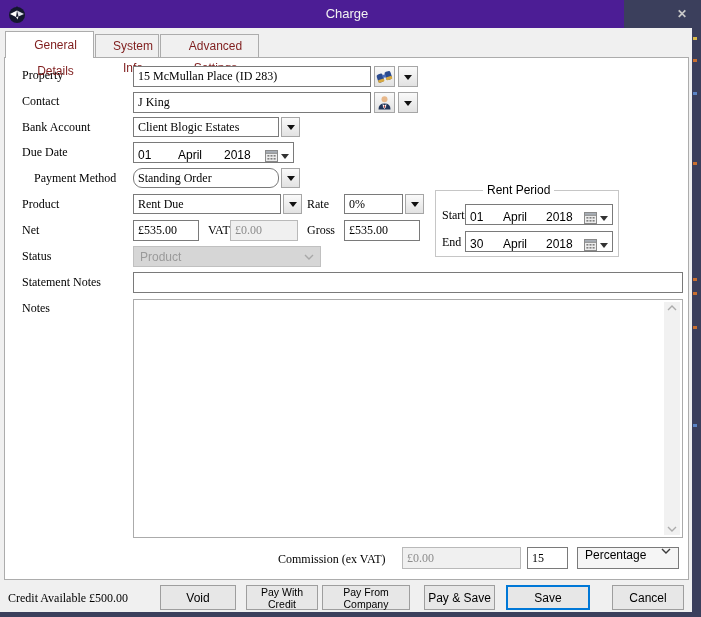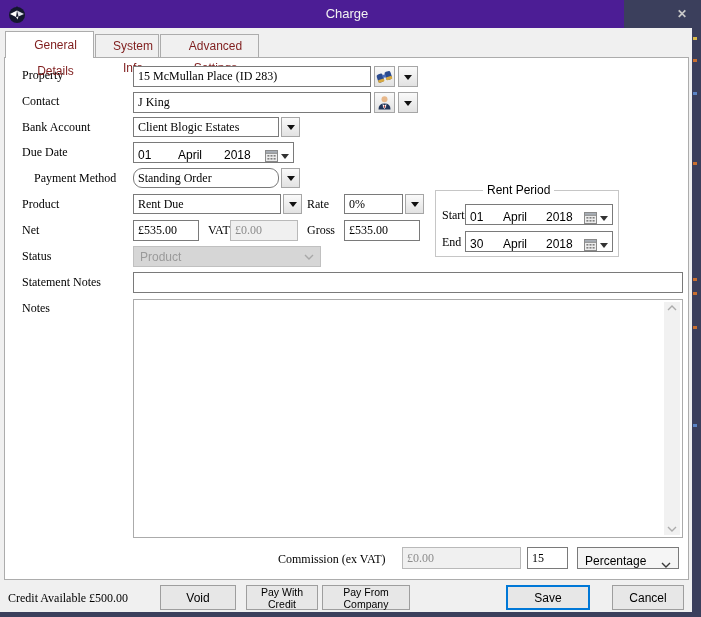--- a/index.html
+++ b/index.html
@@ -30,21 +30,21 @@
   .date .yy { flex:1; }
   .date-sm .dd { width:37px; }
   .date-sm .mm { width:43px; }
   .date .cal-area { display:flex; align-items:center; gap:3px; padding-right:4px; }
   .date .tri { border-top-color:#333; }
 
   .groupbox { border:1px solid #C6C6C6; z-index:2; background:#FFF; }
   .groupbox .legend { position:absolute; top:-8px; left:8px; background:#FFF; padding:0 4px; font-size:12px;margin-left:39px; }
 
   .combo-dis { background:#D6D6D6; border:1px solid #C0C0C0; color:#9A9A9A; font-size:12px; display:flex; align-items:center; padding:0 6px; z-index:2; justify-content:space-between; }
-  .combo-flat { background:#F5F5F5; border:1px solid #7A7A7A; color:#000; font-size:12px; display:flex; align-items:flex-end; padding:0 7px; z-index:2; justify-content:space-between; cursor:pointer; }
+  .combo-flat { background:#F5F5F5; border:1px solid #7A7A7A; color:#000; font-size:12px; display:flex; align-items:flex-start; padding:0 7px; z-index:2; justify-content:space-between; cursor:pointer; }
 
   .notes-wrap { border:1px solid #ABABAB; background:#FFF; z-index:2; }
   .notes-wrap textarea { position:absolute; left:1px; top:1px; width:524px; height:235px; border:none; resize:none; outline:none; font-family:"Liberation Sans",sans-serif; font-size:12px; }
   .vscroll { position:absolute; right:2px; top:2px; bottom:2px; width:16px; background:#F1F1F1; display:flex; flex-direction:column; justify-content:space-between; align-items:center; padding:3px 0; cursor:pointer; }
 
   .fbtn { position:absolute; height:25px; background:#E7E7E7; border:1px solid #9E9E9E; font-family:"Liberation Sans",sans-serif; font-size:12px; color:#000; cursor:pointer; z-index:2; }
   .fbtn.small { font-size:10.5px; }
   .fbtn.default { border:2px solid #0078D7; }
 
   .speck { position:absolute; width:4px; height:3px; z-index:1; }
@@ -249,16 +249,17 @@
     <span>Percentage</span>
     <svg width="10" height="6" viewBox="0 0 10 6">
       <path d="M1 1 L5 5 L9 1" stroke="#3A3A3A" fill="none" stroke-width="1.4"></path>
     </svg>
   </div>
 
   <div class="abs lbl" style="left:8px;top:591px">Credit Available £500.00</div>
   <button class="fbtn" style="left:160px;top:585px;width:76px">Void</button>
   <button class="fbtn small" style="left:246px;top:585px;width:72px">Pay With Credit</button>
   <button class="fbtn small" style="left:322px;top:585px;width:88px">Pay From Company</button>
+  <button class="fbtn" style="left:424px;top:585px;width:71px">Pay &amp; Save</button>
   <button class="fbtn default" style="left:506px;top:585px;width:84px">Save</button>
   <button class="fbtn" style="left:612px;top:585px;width:72px">Cancel</button>
 
 </div>
 
 </body></html>

